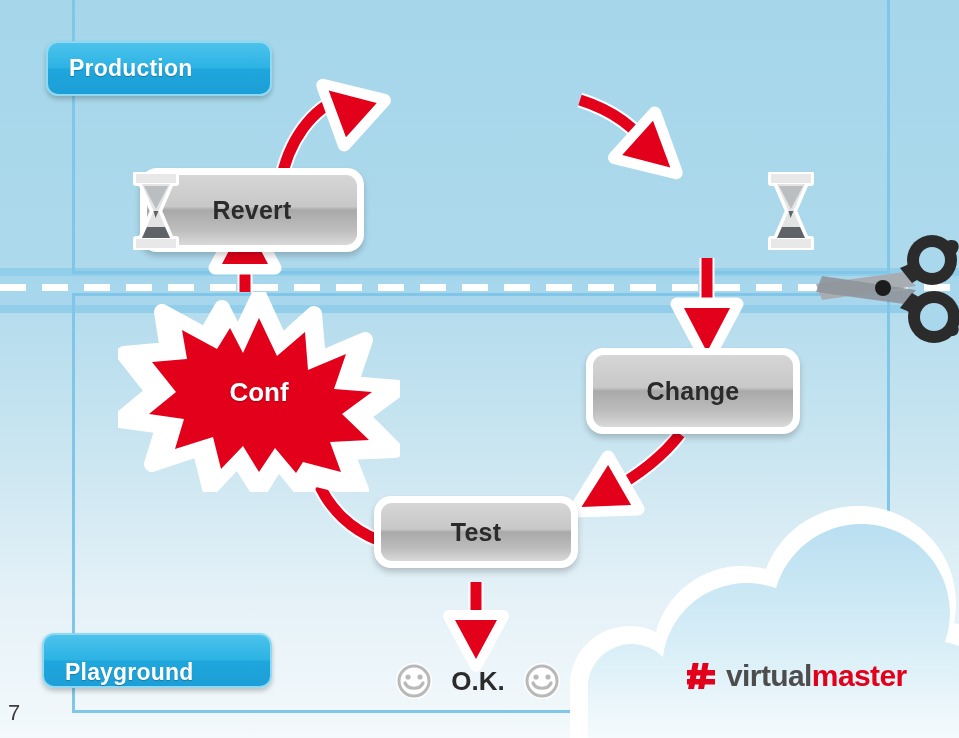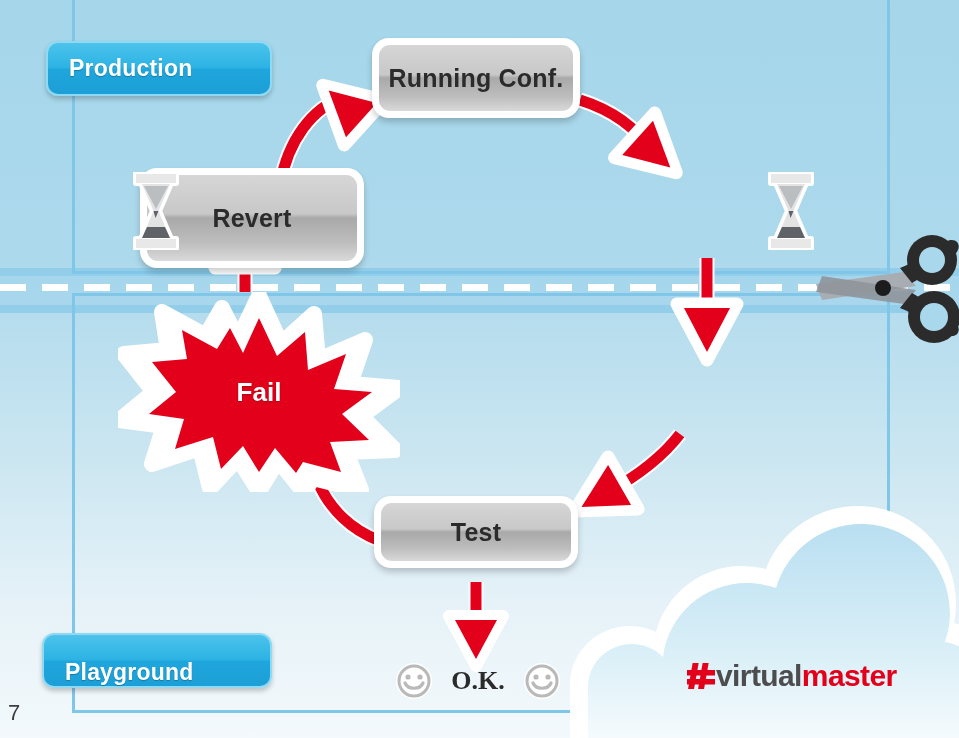--- a/index.html
+++ b/index.html
@@ -74,21 +74,21 @@
     border-radius:11px;
     background:linear-gradient(to bottom,#d6d6d6 0%,#c8c8c8 45%,#a9a9a9 50%,#bdbdbd 78%,#d9d9d9 100%);
     display:flex;align-items:center;justify-content:center;
     color:#2b2b2b;
     font-weight:bold;
     font-size:25px;
     letter-spacing:.2px;
     box-sizing:border-box;
   }
   #step-running{left:372px;top:38px;width:208px;height:80px;}
-  #step-revert {left:140px;top:168px;width:224px;height:100px;}
+  #step-revert {left:140px;top:168px;width:224px;height:84px;}
   #step-backup {left:584px;top:168px;width:212px;height:88px;}
   #step-change {left:586px;top:348px;width:214px;height:86px;}
   #step-test   {left:374px;top:496px;width:204px;height:72px;}
 
   
   .hourglass{position:absolute;width:46px;height:78px;}
   #hourglass-revert{left:133px;top:172px;}
   #hourglass-backup{left:768px;top:172px;}
 
   
@@ -103,32 +103,32 @@
 
   
   #arrows{position:absolute;left:0;top:0;width:959px;height:738px;}
 
   
   #scissors{position:absolute;left:812px;top:228px;width:150px;height:118px;}
 
   
   #ok-row{
     position:absolute;left:388px;top:659px;width:180px;height:44px;
-    display:flex;align-items:center;justify-content:center;gap:18px;font-family:Liberation Serif, serif;
+    display:flex;align-items:center;justify-content:center;gap:18px;
   }
   .smiley{width:38px;height:38px;flex:0 0 auto;}
   #ok-text{
     font-size:26px;font-weight:bold;color:#2b2b2b;
     white-space:nowrap;
   }
 
   
   #logo{
     position:absolute;left:686px;top:659px;
-    display:flex;align-items:center;
+    display:flex;align-items:center;gap:10px;
     white-space:nowrap;
   }
   #logo-hash{width:30px;height:30px;flex:0 0 auto;}
   #logo-text{font-size:30px;font-weight:bold;letter-spacing:-.6px;}
   #logo-text .w1{color:#4d4d4d;}
   #logo-text .w2{color:#e2001a;}
 
   
   #page-number{
     position:absolute;left:8px;top:700px;
@@ -222,31 +222,31 @@
         <polygon points="0,-30 27,20 -27,20" fill="#ffffff" stroke="#ffffff" stroke-width="12" stroke-linejoin="round"></polygon>
         <polygon points="0,-23 21,16 -21,16" fill="#e2001a"></polygon>
       </g>
     </g>
   </svg>
 
   <svg id="burst" viewBox="0 0 282 200">
     <polygon points="141,4 163,52 196,22 200,68 247,48 232,92 281,96 243,124 277,158 228,160 243,198 195,186 186,200 160,168 141,199 120,166 92,196 82,156 34,172 46,134 2,128 36,100 6,62 50,58 44,20 88,44 104,16 120,48" fill="#ffffff" stroke="#ffffff" stroke-width="16" stroke-linejoin="round"></polygon>
     <polygon points="141,26 159,64 187,40 190,78 228,62 216,97 254,100 224,122 251,148 212,150 223,180 185,170 178,181 157,156 141,180 125,154 103,177 95,145 57,157 66,127 31,122 58,100 34,70 69,67 64,38 99,57 112,36 125,61" fill="#e2001a"></polygon>
   </svg>
-  <div id="burst-label">Fail</div>
-
-  <div class="step" id="step-running">
-    <div class="inner">Running Conf.</div>
-  </div>
+  <div id="burst-label">Conf</div>
+
 
   <div class="step" id="step-revert">
     <div class="inner">Revert</div>
   </div>
 
 
+  <div class="step" id="step-change">
+    <div class="inner">Change</div>
+  </div>
 
   <div class="step" id="step-test">
     <div class="inner">Test</div>
   </div>
 
   <svg class="hourglass" id="hourglass-revert" viewBox="0 0 46 78">
     <g stroke="#ffffff" stroke-width="6" stroke-linejoin="round">
       <rect x="3" y="2" width="40" height="9" fill="#d2d2d2"></rect>
       <path d="M8,11 L38,11 L26,39 L38,67 L8,67 L20,39 Z" fill="#d2d2d2"></path>
       <rect x="3" y="67" width="40" height="9" fill="#d2d2d2"></rect>

